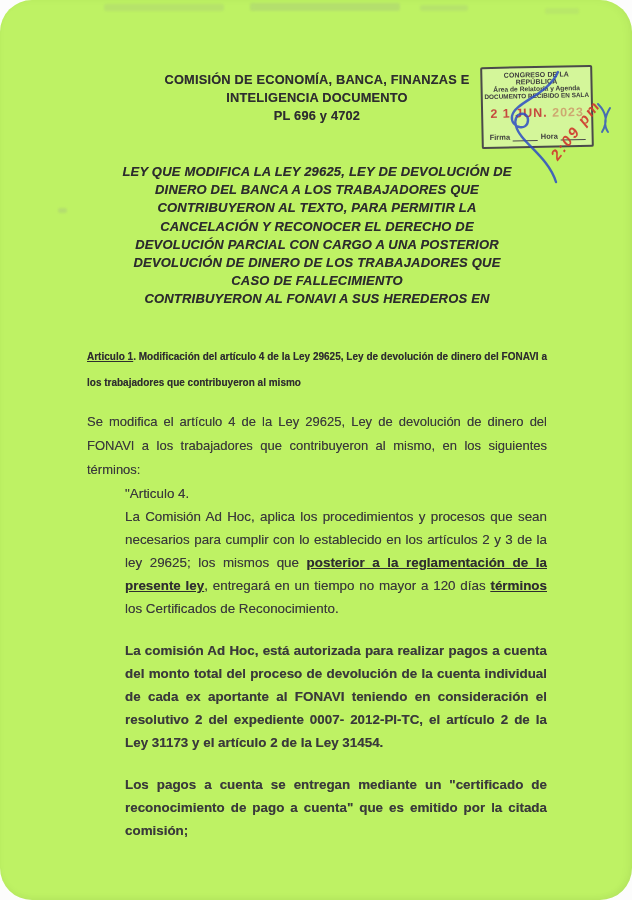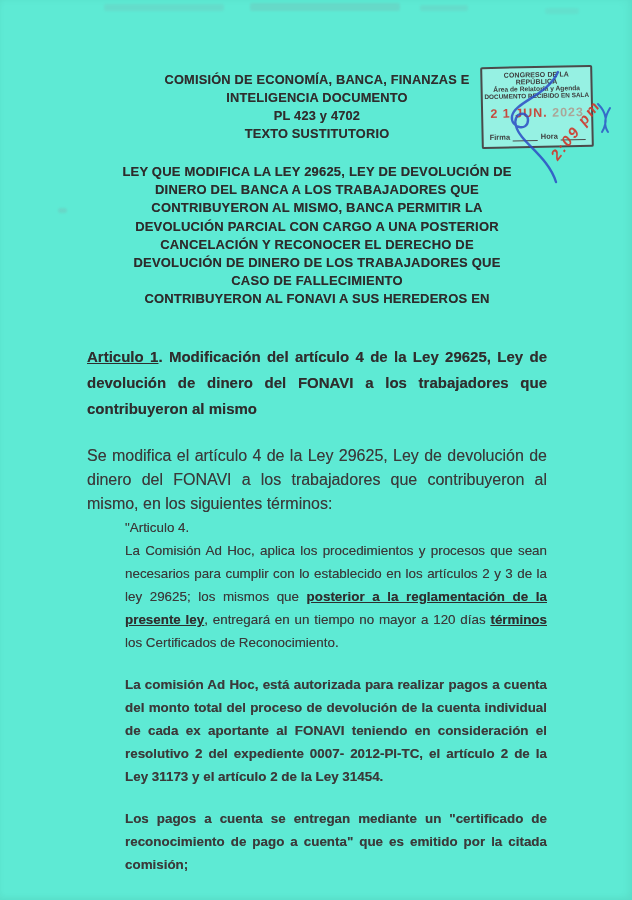--- a/index.html
+++ b/index.html
@@ -1,20 +1,21 @@
 <!DOCTYPE html>
 <html lang="es"><head>
 <meta charset="utf-8">
 <style>
   html,body { margin:0; padding:0; background:#fcfcfc; }
   .page {
     position:relative; width:632px; height:900px; margin:0 auto;
-    background:#5eead4; overflow:hidden;
+    background:#bef264; overflow:hidden;
     font-family:"Liberation Sans", sans-serif;
     box-shadow: inset -4px 0 8px rgba(0,0,0,.035), inset 0 -3px 6px rgba(0,0,0,.03);
+    border-radius: 32px;
   }
   .soft { text-shadow: 0 0 .5px rgba(70,70,70,.6); }
 
   
   .smudge { position:absolute; background:#8a8f96; opacity:.14; filter:blur(1.2px); border-radius:2px; }
   .sm1 { left:104px; top:4px;  width:120px; height:7px; }
   .sm2 { left:250px; top:3px;  width:150px; height:8px; opacity:.18; }
   .sm3 { left:420px; top:5px;  width:48px;  height:6px; }
   .sm4 { left:545px; top:8px;  width:34px;  height:6px; opacity:.10; }
   .sm5 { left:58px;  top:208px; width:9px;  height:5px; opacity:.20; }
@@ -45,49 +46,48 @@
   .signature-svg { position:absolute; left:480px; top:60px; pointer-events:none; }
   .hand-time {
     position:absolute; left:560px; top:146px; color:#cf3a2e;
     font-size:15px; font-style:italic; font-weight:bold; letter-spacing:2px;
     transform:rotate(-52deg); transform-origin:left bottom; white-space:nowrap; opacity:.92;
   }
 
   .law-title {
     position:absolute; left:60px; width:514px; top:163px; margin:0;
     text-align:center; font-weight:bold; font-size:13px; line-height:18.2px;
-    color:#2c2c2c; letter-spacing:.2px;
+    color:#2c2c2c; letter-spacing:.2px;font-style:italic;
   }
 
   .content { position:absolute; left:87px; width:460px; top:344px; color:#3a3a3a; }
-  .art-heading { margin:0; font-size:15px; font-weight:bold; line-height:26px; text-align:justify; color:#2e2e2e; }
+  .art-heading { margin:0; font-size:10px; font-weight:bold; line-height:26px; text-align:justify; color:#2e2e2e; }
   .art-label { text-decoration:underline; }
-  .body-p { margin:22px 0 0 0; font-size:16px; line-height:24px; text-align:justify; }
+  .body-p { margin:14px 0 0 0; font-size:13px; line-height:24px; text-align:justify; }
   .quote { margin-left:38px; }
   .quote .qp { margin:0; font-size:13.4px; line-height:23px; text-align:justify; }
   .quote .gap { margin-top:19px;font-weight:bold; }
   .bu { font-weight:bold; text-decoration:underline; color:#2e2e2e; }
   .q-first { margin-top:12px; }
 </style>
 </head>
 <body>
 
 <div class="page">
 
   <div class="smudge sm1"></div>
   <div class="smudge sm2"></div>
   <div class="smudge sm3"></div>
   <div class="smudge sm4"></div>
   <div class="smudge sm5"></div>
 
   <header class="doc-header soft">
     <div>COMISIÓN DE ECONOMÍA, BANCA, FINANZAS E</div>
     <div>INTELIGENCIA DOCUMENTO</div>
-    <div>PL 423 y 4702</div>
-    <div>TEXTO SUSTITUTORIO</div>
+    <div>PL 696 y 4702</div>
   </header>
 
   <div class="stamp">
     <div class="s1">CONGRESO DE LA REPÚBLICA</div>
     <div class="s2">Área de Relatoría y Agenda</div>
     <div class="s3">DOCUMENTO RECIBIDO EN SALA</div>
     <div class="stamp-date">
       <span>2 1</span>
       <span>JUN.</span>
       <span class="faded">2023</span>
@@ -103,23 +103,23 @@
   <svg class="signature-svg" width="150" height="140" viewBox="0 0 150 140">
     <path d="M 78 12 C 68 35, 35 42, 32 56 C 30 68, 48 72, 48 60 C 48 50, 32 52, 36 66 C 40 82, 68 96, 76 122" fill="none" stroke="#2b4cc4" stroke-width="2.4" stroke-linecap="round" opacity="0.85"></path>
     <path d="M 118 44 C 126 52, 128 62, 122 72 M 130 48 C 124 58, 124 66, 128 72" fill="none" stroke="#2b4cc4" stroke-width="2" stroke-linecap="round" opacity="0.8"></path>
   </svg>
 
   <div class="hand-time">2:09 pm</div>
 
   <h1 class="law-title soft">
     <div>LEY QUE MODIFICA LA LEY 29625, LEY DE DEVOLUCIÓN DE</div>
     <div>DINERO DEL BANCA A LOS TRABAJADORES QUE</div>
-    <div>CONTRIBUYERON AL MISMO, BANCA PERMITIR LA</div>
+    <div>CONTRIBUYERON AL TEXTO, PARA PERMITIR LA</div>
+    <div>CANCELACIÓN Y RECONOCER EL DERECHO DE</div>
     <div>DEVOLUCIÓN PARCIAL CON CARGO A UNA POSTERIOR</div>
-    <div>CANCELACIÓN Y RECONOCER EL DERECHO DE</div>
     <div>DEVOLUCIÓN DE DINERO DE LOS TRABAJADORES QUE</div>
     <div>CASO DE FALLECIMIENTO</div>
     <div>CONTRIBUYERON AL FONAVI A SUS HEREDEROS EN</div>
   </h1>
 
   <main class="content soft">
 
     <p class="art-heading">
       <span class="art-label">Articulo 1</span><span>. Modificación del artículo 4 de la Ley 29625, Ley de devolución de dinero del FONAVI a los trabajadores que contribuyeron al mismo</span>
     </p>

